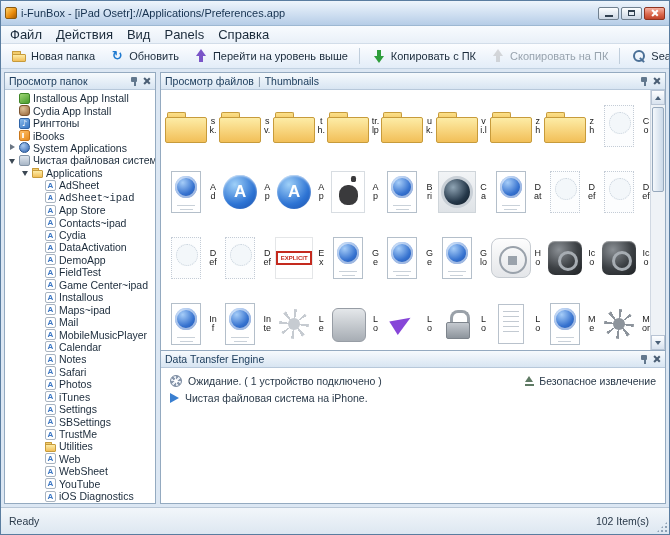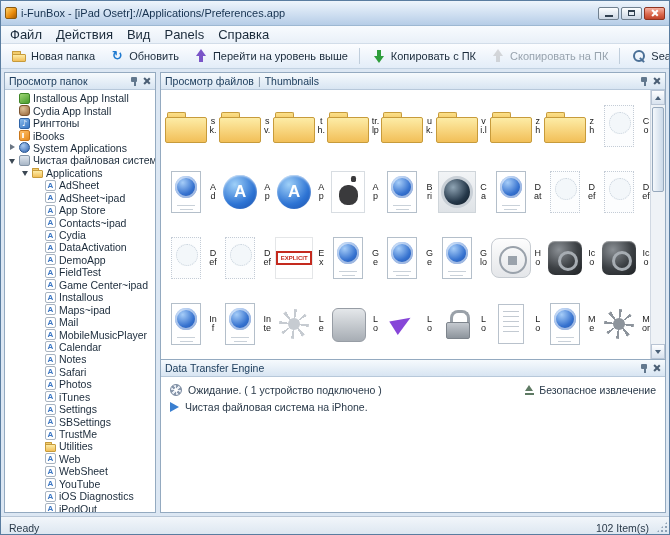--- a/index.html
+++ b/index.html
@@ -124,21 +124,21 @@
   .t-row{display:flex;align-items:center;gap:6px;margin-bottom:5px;}
   .t-right{margin-left:auto;display:flex;align-items:center;gap:4px;}
   .ic-gear{width:12px;height:12px;border-radius:50%;border:1px solid #7a8aa0;background:repeating-conic-gradient(#8a98ac 0deg 30deg,#e8edf4 30deg 60deg);position:relative;flex:none;}
   .ic-gear::after{content:"";position:absolute;left:3px;top:3px;width:4px;height:4px;border-radius:50%;background:#fff;}
   .ic-arrow-right{width:0;height:0;border-left:9px solid #3a7fd0;border-top:5px solid transparent;border-bottom:5px solid transparent;flex:none;}
   .ic-eject{width:11px;height:10px;position:relative;flex:none;}
   .ic-eject::before{content:"";position:absolute;left:1px;top:0;border-left:4.5px solid transparent;border-right:4.5px solid transparent;border-bottom:6px solid #5f7a64;}
   .ic-eject::after{content:"";position:absolute;left:1px;bottom:0;width:9px;height:2px;background:#5f7a64;}
 
   
-  .statusbar{height:18px;flex:none;background:linear-gradient(180deg,#f2f6fa,#dde7f1);border-top:1px solid #b8c6d6;display:flex;align-items:flex-end;padding:0 8px;font-size:10.5px;color:#2a3a4a;position:relative;}
+  .statusbar{height:27px;flex:none;background:linear-gradient(180deg,#f2f6fa,#dde7f1);border-top:1px solid #b8c6d6;display:flex;align-items:center;padding:0 8px;font-size:10.5px;color:#2a3a4a;position:relative;}
   .sb-right{margin-left:auto;padding-right:12px;}
   .grip{position:absolute;right:1px;bottom:1px;width:12px;height:12px;background-image:radial-gradient(circle,#8fa2b6 1px,rgba(255,255,255,0) 1.2px);background-size:4px 4px;clip-path:polygon(100% 0,100% 100%,0 100%);}
 </style>
 </head>
 <body>
 
 <div class="window">
 
   <div class="titlebar">
     <span class="app-icon"></span>
@@ -235,21 +235,21 @@
           <div class="tree-row" style="padding-left: 15px;">
             <span class="expander open"></span>
             <span class="ti ti-folder"></span>
             <span class="tree-label">Applications</span>
           </div>
           <div class="tree-row" style="padding-left: 28px;">
             <span class="expander none"></span>
             <span class="ti ti-app"></span>
             <span class="tree-label">AdSheet</span>
           </div>
-          <div class="tree-row" style="padding-left: 28px;">
+          <div class="tree-row" style="padding-left: 28px; font-family: Liberation Mono, monospace;">
             <span class="expander none"></span>
             <span class="ti ti-app"></span>
             <span class="tree-label">AdSheet~ipad</span>
           </div>
           <div class="tree-row" style="padding-left: 28px;">
             <span class="expander none"></span>
             <span class="ti ti-app"></span>
             <span class="tree-label">App Store</span>
           </div>
           <div class="tree-row" style="padding-left: 28px;">

